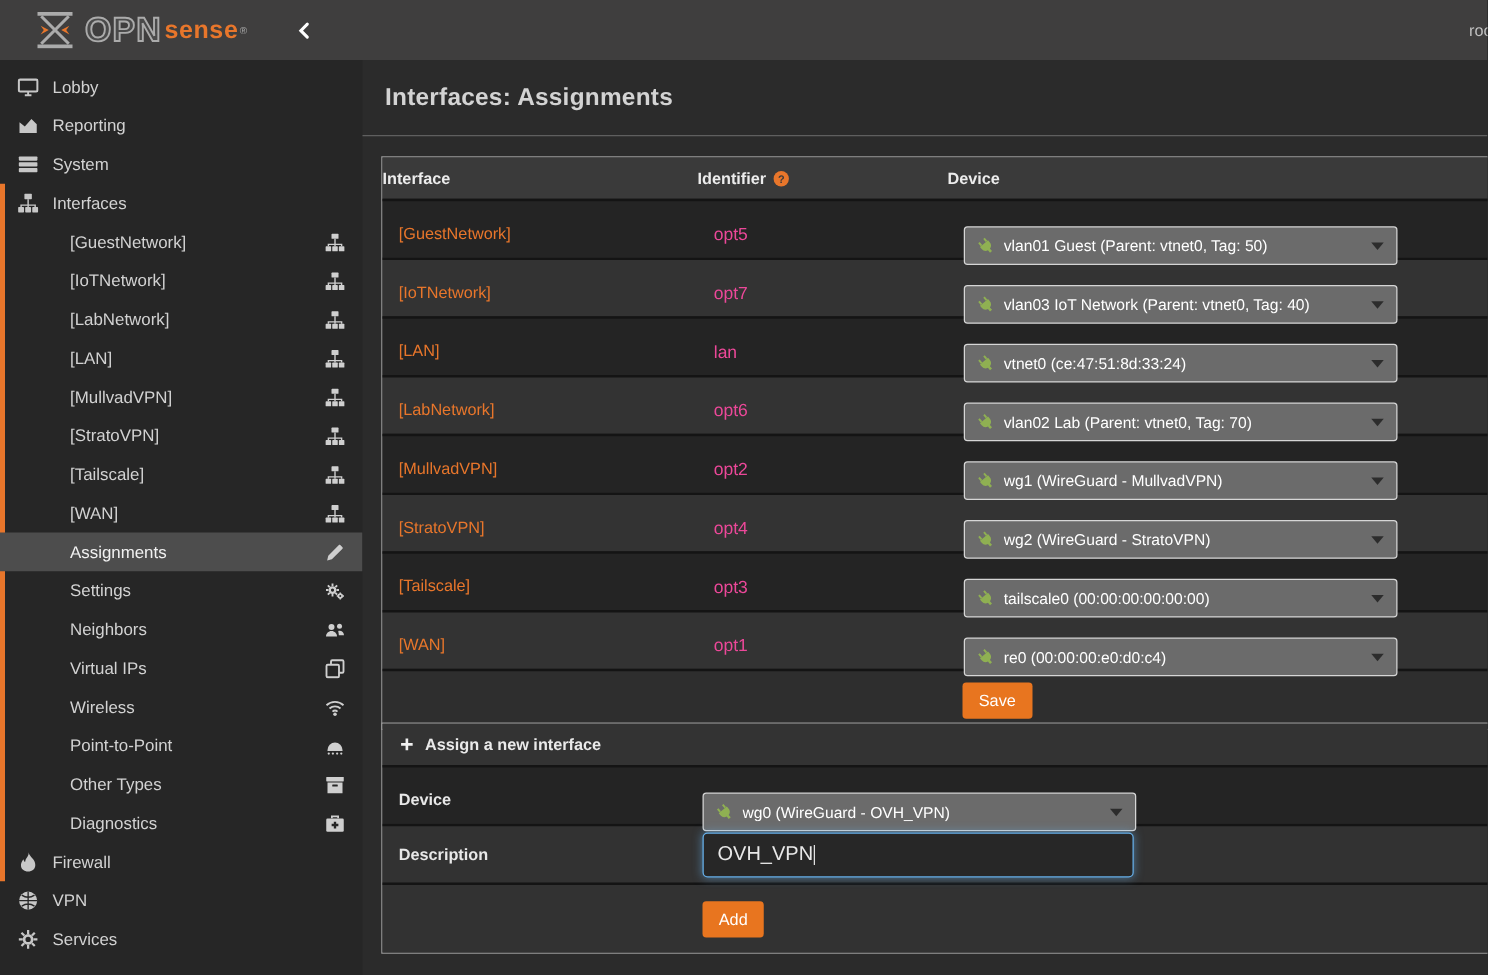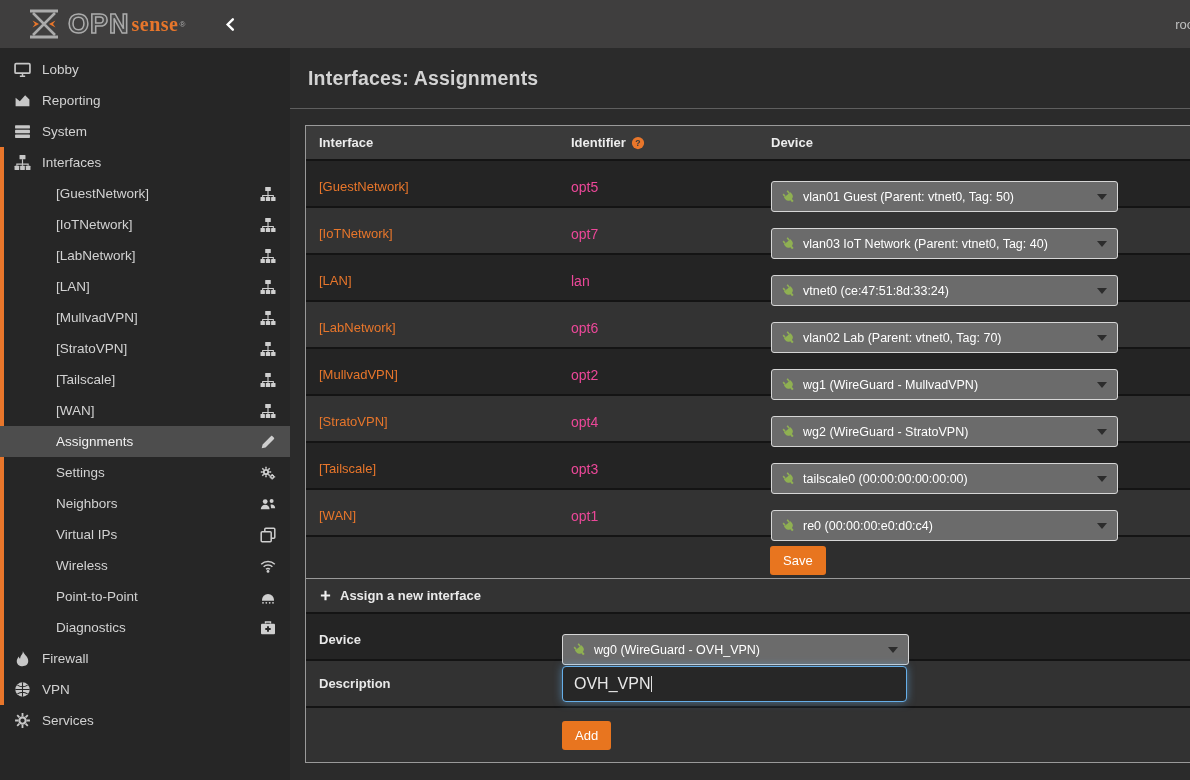--- a/index.html
+++ b/index.html
@@ -14,21 +14,21 @@
   .topbar{
     position:absolute;left:0;top:0;width:100%;height:48px;background:#3f3e3e;
     display:flex;align-items:center;z-index:5;
   }
   .logo{display:flex;align-items:center;margin-left:26px;cursor:pointer;}
   .logo-glyph{width:36px;height:30px;margin-right:6px;}
   .logo-opn{
     font-size:27px;font-weight:bold;letter-spacing:1px;line-height:1;
     color:#4a4a4a;-webkit-text-stroke:1.5px #ababab;
   }
-  .logo-sense{font-size:20px;font-weight:bold;color:#e8762b;line-height:1;margin-left:2px;letter-spacing:.5px;font-family:Liberation Serif, serif;}
+  .logo-sense{font-size:20px;font-weight:bold;color:#e8762b;line-height:1;margin-left:2px;letter-spacing:.5px;}
   .logo-tm{font-size:8px;color:#ababab;vertical-align:top;margin-left:1px;}
   .collapse-btn{width:15px;height:15px;color:#ffffff;margin-left:38px;cursor:pointer;}
   .user-text{margin-left:auto;margin-right:-4px;color:#c0c0c0;font-size:13px;white-space:nowrap;cursor:pointer;}
 
   
   .sidebar{
     position:absolute;left:0;top:48px;width:290px;bottom:0;background:#262626;
     overflow:hidden;padding-top:6px;box-sizing:border-box;
   }
   .nav-accent{position:absolute;left:0;top:99px;width:4px;height:558px;background:#e8762b;}
@@ -47,21 +47,21 @@
     border-bottom:1px solid #5f5f5f;display:flex;align-items:center;padding-left:18px;box-sizing:border-box;
   }
   .page-title{font-size:19.5px;font-weight:bold;color:#d3d3d3;letter-spacing:.2px;}
 
   .panel{position:absolute;left:305px;width:900px;border:1px solid #9a9a9a;box-sizing:border-box;}
   .panel-1{top:125px;}
   .panel-2{top:578px;}
 
   .thead-row,.trow{display:grid;grid-template-columns:252px 200px 1fr;}
   .thead-row{height:33px;background:#3a3a3a;align-items:center;}
-  .th{padding-left:13px;font-size:13px;font-weight:bold;color:#ececec;display:flex;align-items:center;}
+  .th{font-size:13px;font-weight:bold;color:#ececec;display:flex;align-items:center;}
   .help-icon{width:14px;height:14px;margin-left:5px;cursor:pointer;}
 
   .trow{height:45px;border-top:2px solid #141414;align-items:center;}
   .trow.odd{background:#242424;}
   .trow.even{background:#333333;}
   .td{padding-left:13px;display:flex;align-items:center;min-width:0;}
   .iface-link{color:#e8762b;font-size:13px;text-decoration:none;cursor:pointer;}
   .ident{color:#ec4899;font-size:14px;}
 
   .dropdown{
@@ -312,20 +312,30 @@
         <svg viewBox="0 0 16 16">
           <path d="M2 11a6 6 0 0 1 12 0v.8H2z" fill="currentColor"></path>
           <circle cx="3" cy="13.8" r=".9" fill="currentColor"></circle>
           <circle cx="6.3" cy="13.8" r=".9" fill="currentColor"></circle>
           <circle cx="9.7" cy="13.8" r=".9" fill="currentColor"></circle>
           <circle cx="13" cy="13.8" r=".9" fill="currentColor"></circle>
         </svg>
       </span>
     </div>
     <div class="side-item sub">
+      <span class="s-label">Other Types</span>
+      <span class="s-icon">
+        <svg viewBox="0 0 16 16">
+          <rect x="1" y="1.5" width="14" height="3.6" rx=".5" fill="currentColor"></rect>
+          <path d="M2 6h12v8.5H2z" fill="currentColor"></path>
+          <rect x="5.8" y="7.6" width="4.4" height="1.6" rx=".4" fill="#262626"></rect>
+        </svg>
+      </span>
+    </div>
+    <div class="side-item sub">
       <span class="s-label">Diagnostics</span>
       <span class="s-icon">
         <svg viewBox="0 0 16 16">
           <path d="M5.5 3.6V2h5v1.6" fill="none" stroke="currentColor" stroke-width="1.4"></path>
           <rect x="1" y="3.8" width="14" height="10.5" rx="1" fill="currentColor"></rect>
           <path d="M8 6.3v5.4M5.3 9h5.4" stroke="#262626" stroke-width="1.9"></path>
         </svg>
       </span>
     </div>
     <div class="side-item">

